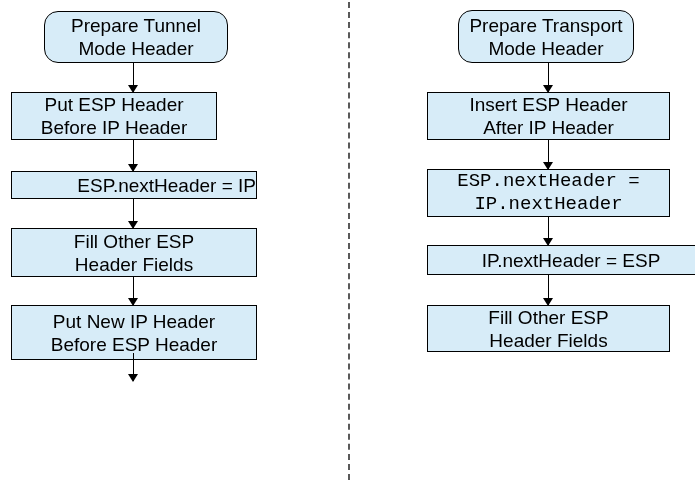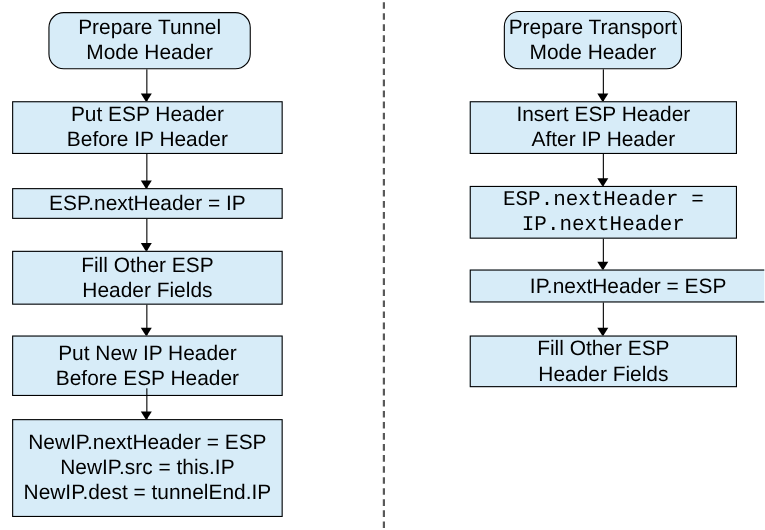--- a/index.html
+++ b/index.html
@@ -66,50 +66,45 @@
 <div class="canvas">
 
   <div class="divider"></div>
 
   <div class="node rounded" style="left:44px; top:11px; width:184px; height:52px;">
     <span class="label">Prepare Tunnel
 Mode Header</span>
   </div>
   <div class="arrow" style="left:133px; top:63px; height:29px;"></div>
 
-  <div class="node" style="left:11px; top:92px; width:246px; height:48px;">
+  <div class="node" style="left:11px; top:92px; width:206px; height:48px;">
     <span class="label">Put ESP Header
 Before IP Header</span>
   </div>
   <div class="arrow" style="left:133px; top:140px; height:31px;"></div>
 
-  <div class="node" style="left:11px; top:171px; width:246px; height:28px;">
+  <div class="node" style="left:11px; top:171px; width:246px; height:28px;justify-content:flex-end;">
     <span class="label">ESP.nextHeader = IP</span>
   </div>
   <div class="arrow" style="left:133px; top:199px; height:29px;"></div>
 
   <div class="node" style="left:11px; top:228px; width:246px; height:49px;">
     <span class="label">Fill Other ESP
 Header Fields</span>
   </div>
   <div class="arrow" style="left:133px; top:277px; height:28px;"></div>
 
   <div class="node" style="left:11px; top:305px; width:246px; height:55px;">
     <span class="label">Put New IP Header
 Before ESP Header</span>
   </div>
   <div class="arrow" style="left:133px; top:353px; height:28px;"></div>
 
-  <div class="node" style="left:11px; top:381px; width:246px; height:89px;">
-    <span class="label">NewIP.nextHeader = ESP
-NewIP.src = this.IP
-NewIP.dest = tunnelEnd.IP</span>
-  </div>
 
-  <div class="node rounded" style="left:458px; top:10px; width:162px; height:53px;justify-content:center;">
+  <div class="node rounded" style="left:458px; top:10px; width:176px; height:53px;justify-content:center;">
     <span class="label">Prepare Transport
 Mode Header</span>
   </div>
   <div class="arrow" style="left:548px; top:63px; height:29px;"></div>
 
   <div class="node" style="left:427px; top:92px; width:243px; height:48px;align-items:flex-end;">
     <span class="label">Insert ESP Header
 After IP Header</span>
   </div>
   <div class="arrow" style="left:548px; top:140px; height:29px;"></div>

